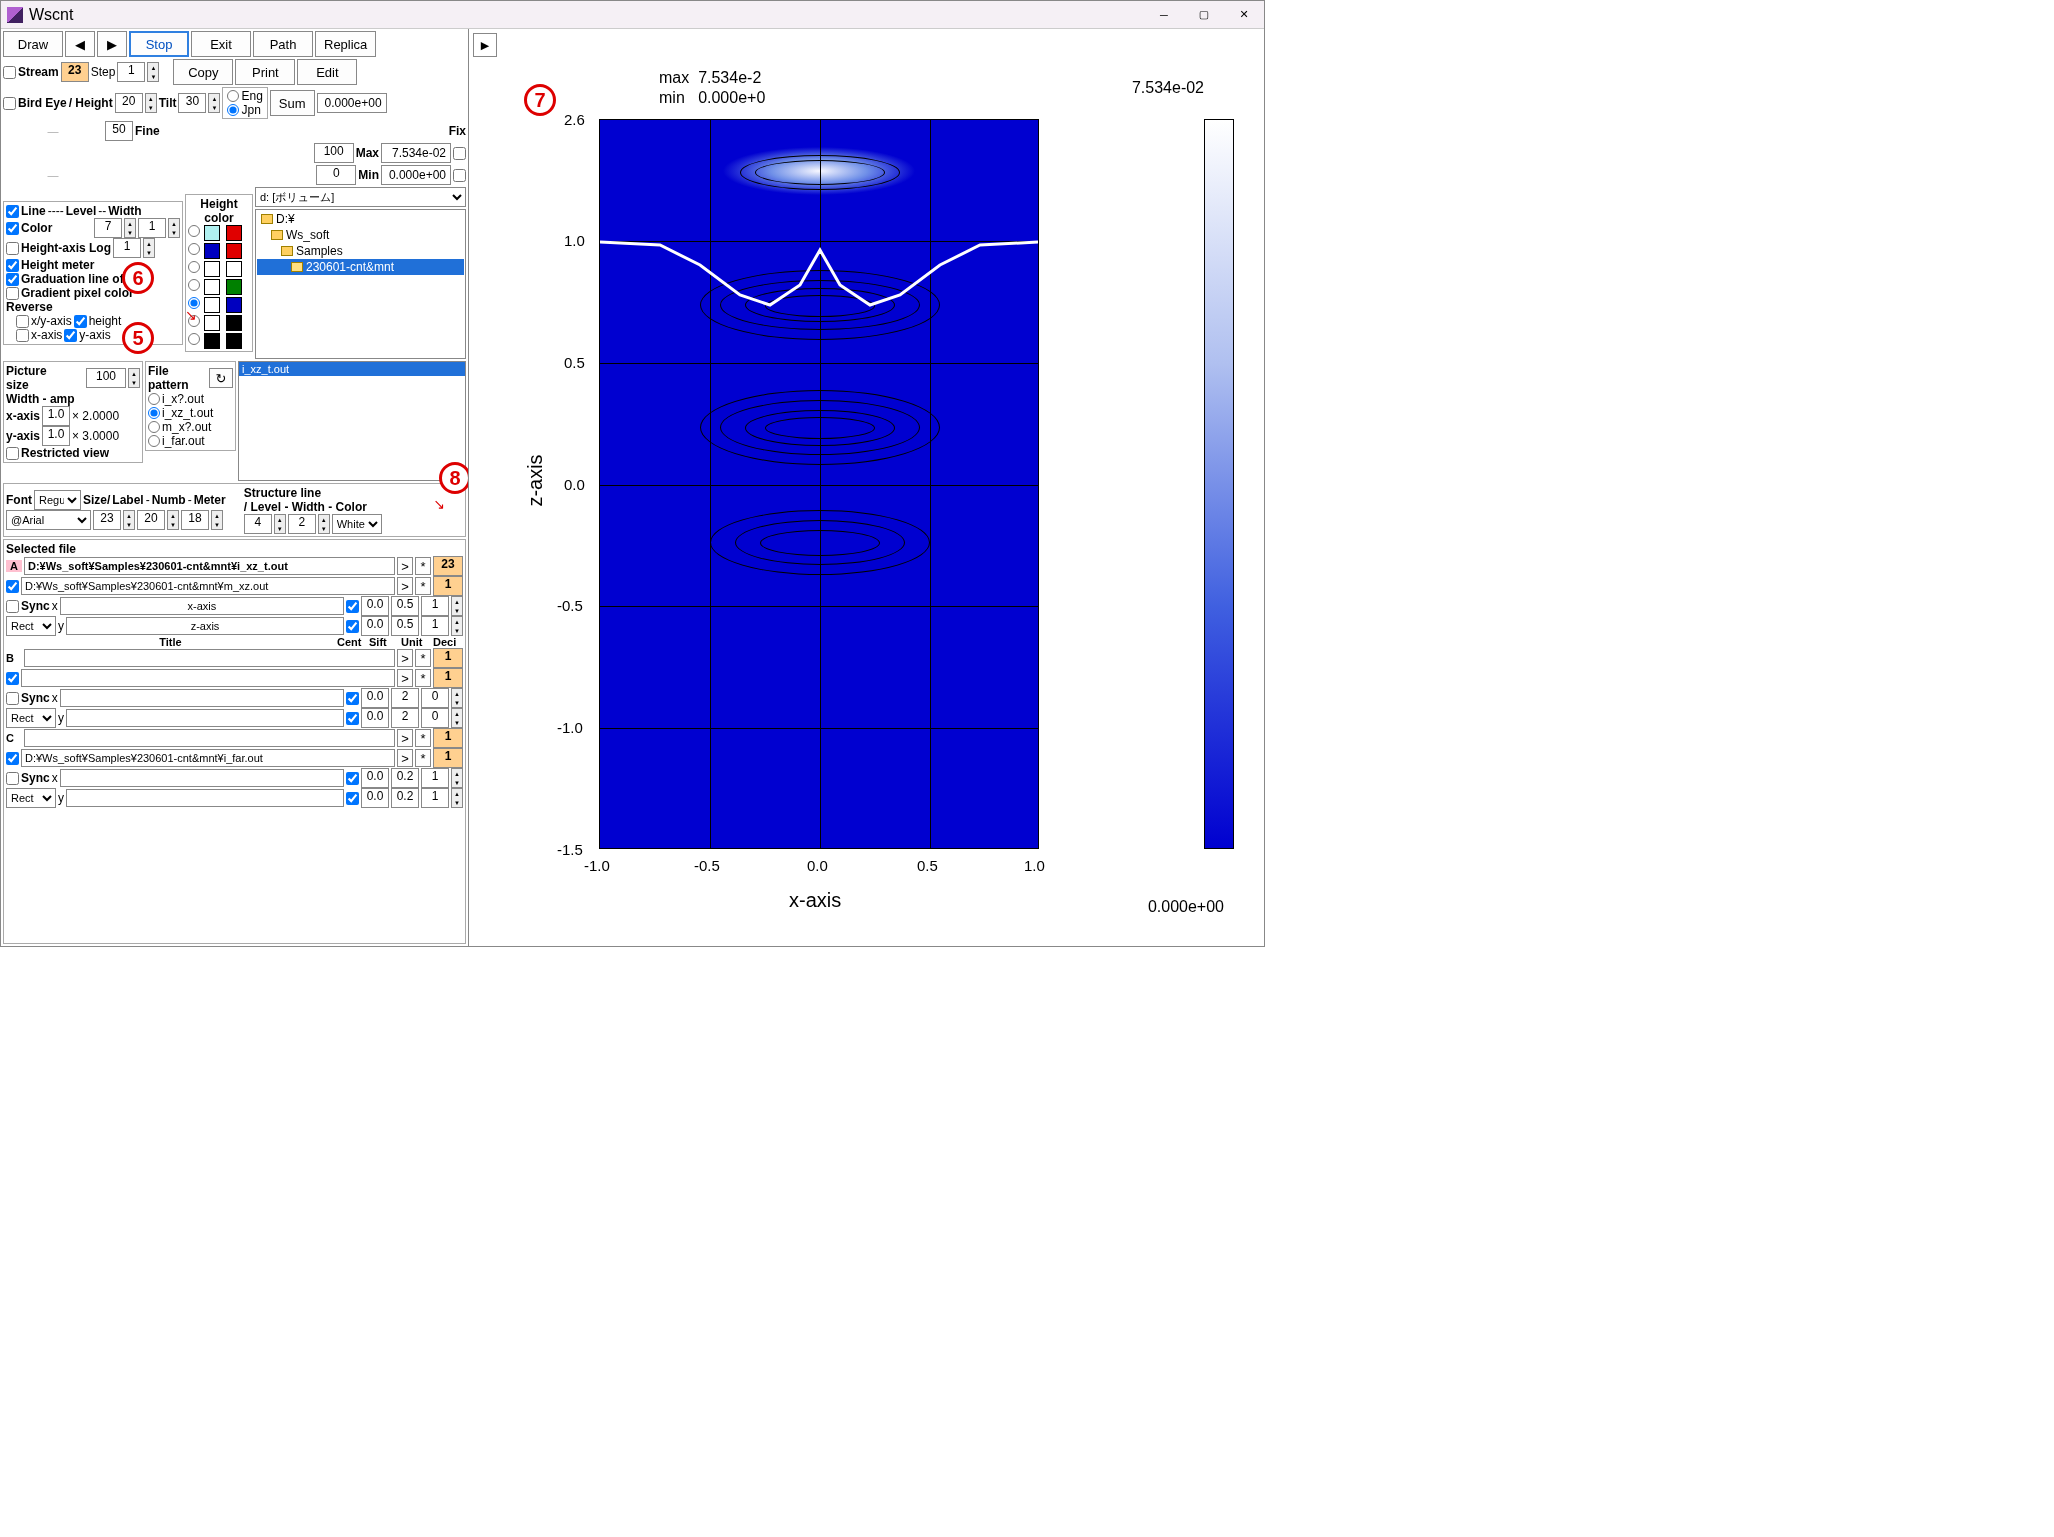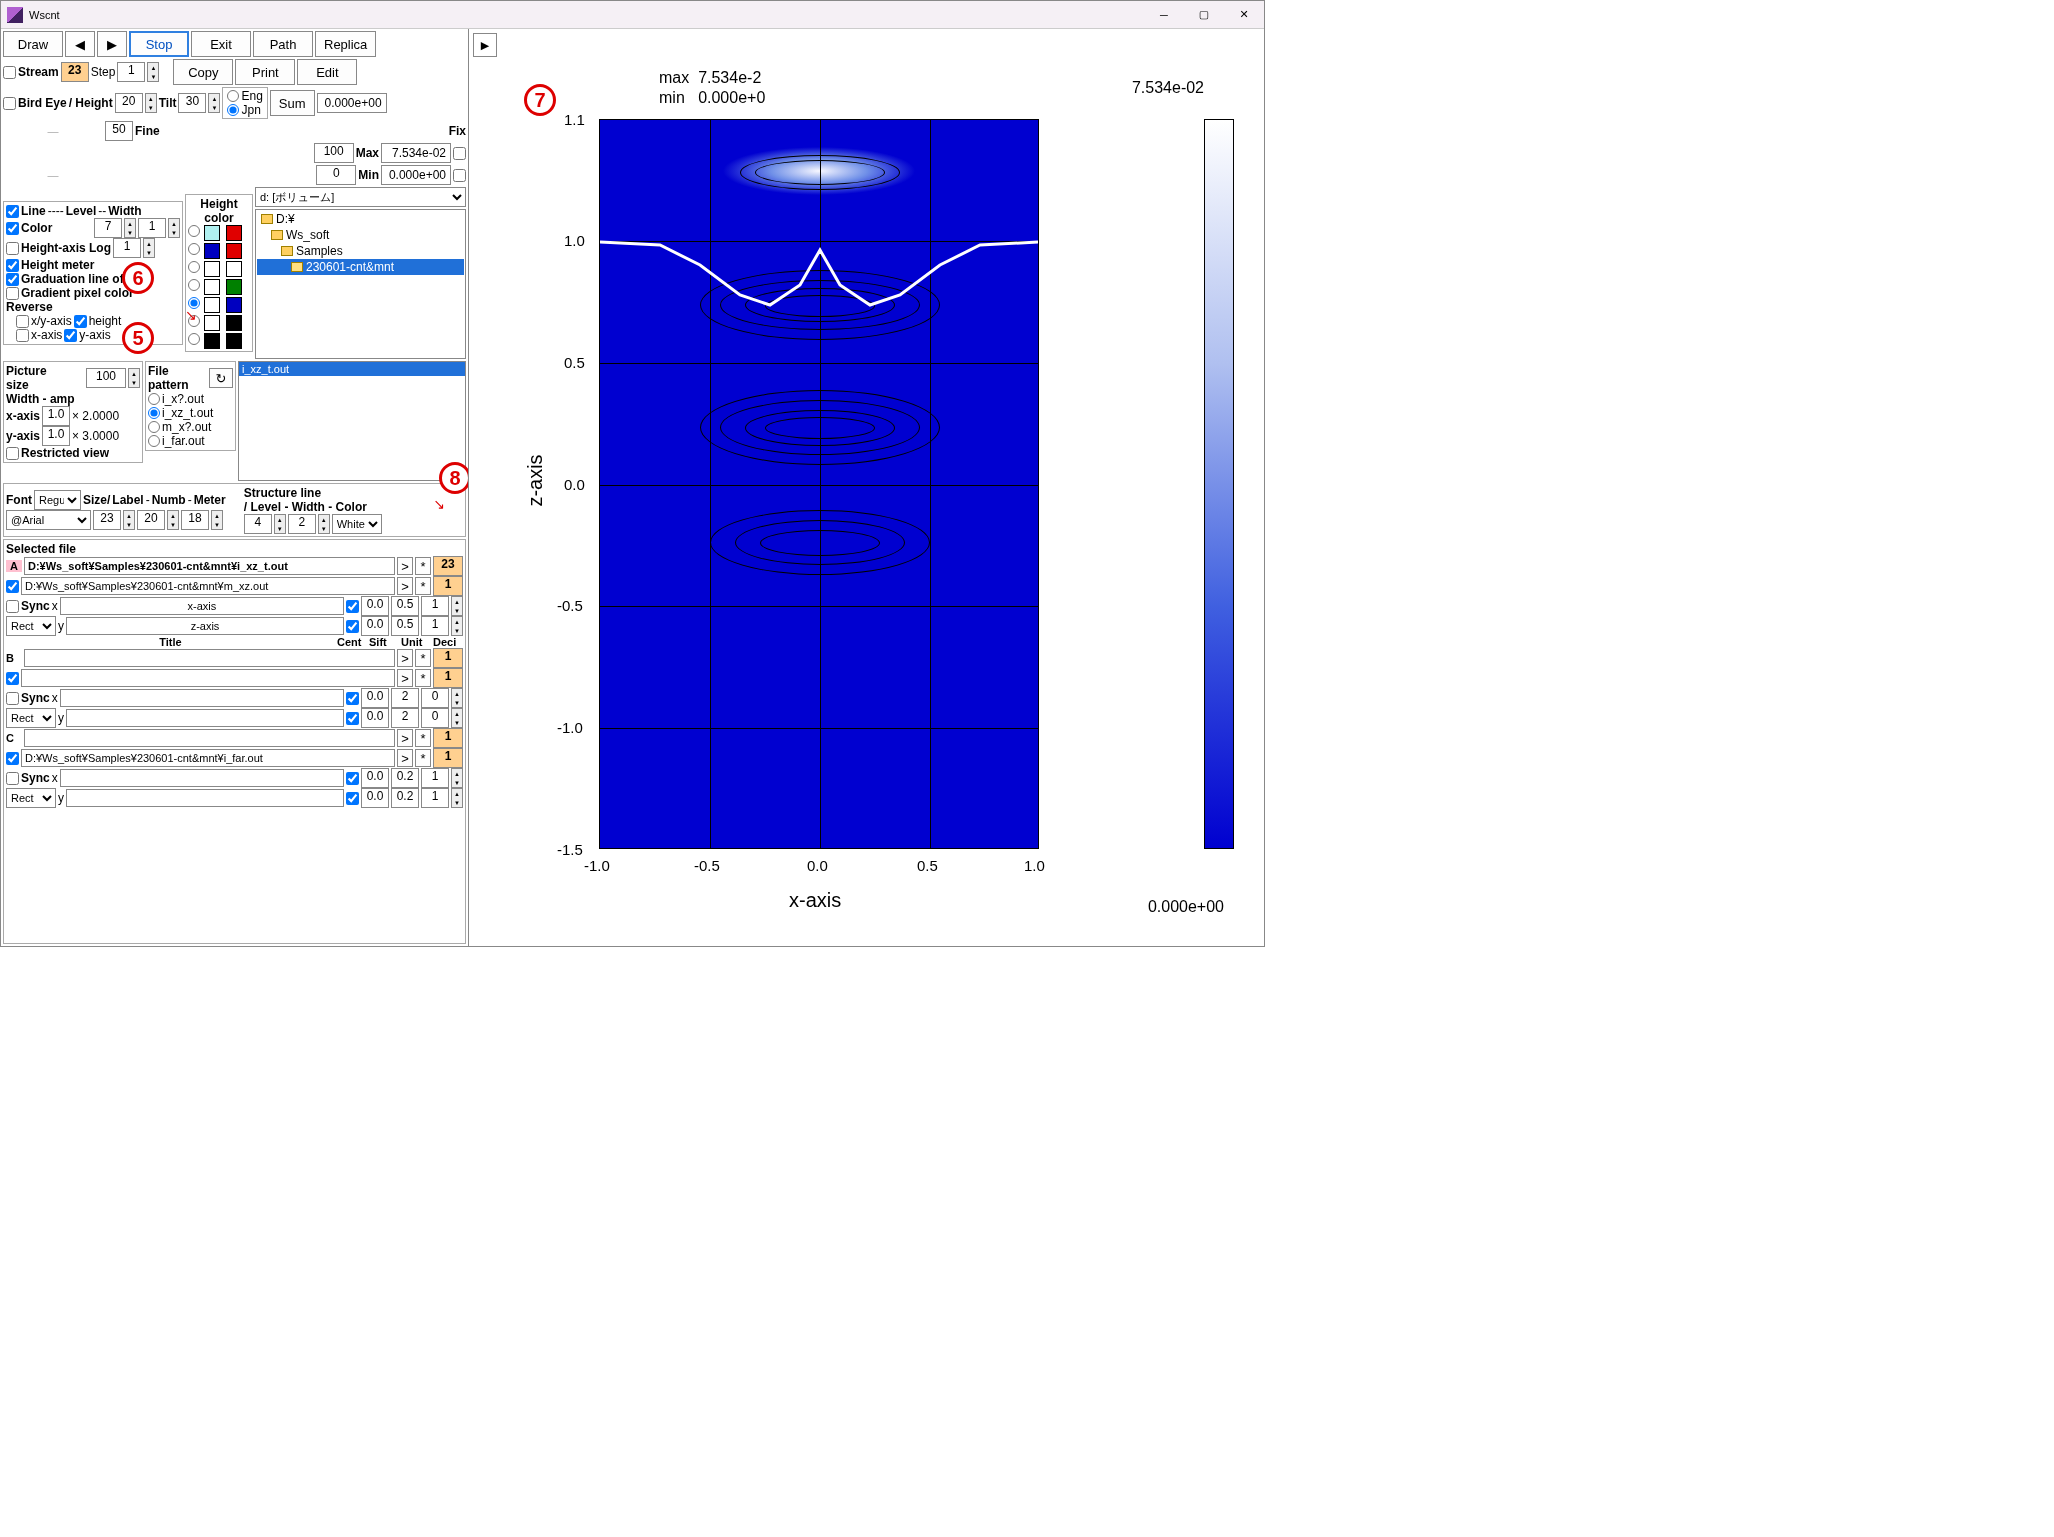--- a/index.html
+++ b/index.html
@@ -1,20 +1,20 @@
 <!DOCTYPE html>
 <html><head>
 <meta charset="utf-8">
 <style>
 * { box-sizing: border-box; margin: 0; padding: 0; font-family: Arial, sans-serif; }
 body { background: #fff; font-size: 11px; color: #000; overflow: hidden; }
 .window { width: 1265px; height: 947px; display: flex; flex-direction: column; border: 1px solid #888; }
 .titlebar { height: 28px; display: flex; align-items: center; background: #f5f0f5; border-bottom: 1px solid #ccc; }
 .app-icon { width: 16px; height: 16px; margin: 0 6px; background: linear-gradient(135deg, #b060d0 50%, #402060 50%); }
-.title { flex: 1; font-size: 11px; }
+.title { flex: 1; font-size: 16px; }
 .winbtn { width: 40px; height: 28px; display: flex; align-items: center; justify-content: center; cursor: pointer; }
 .content { flex: 1; display: flex; }
 .left-panel { width: 468px; display: flex; flex-direction: column; border-right: 1px solid #888; padding: 2px; gap: 2px; overflow: hidden; }
 .right-panel { flex: 1; position: relative; background: #fff; }
 
 .row { display: flex; align-items: center; gap: 2px; }
 .btn { border: 1px solid #888; background: #fdfdfd; padding: 4px 8px; font-size: 13px; cursor: pointer; height: 26px; display: flex; align-items: center; justify-content: center; }
 .btn.wide { min-width: 60px; text-align: right; }
 .btn.blue { border: 2px solid #3080e0; color: #0050c0; }
 .chk { display: flex; align-items: center; gap: 2px; font-size: 12px; }
@@ -572,21 +572,21 @@
 
         <div class="contour-ellipse" style="left:110px;top:390px;width:220px;height:65px"></div>
         <div class="contour-ellipse" style="left:135px;top:400px;width:170px;height:45px"></div>
         <div class="contour-ellipse" style="left:160px;top:410px;width:120px;height:26px"></div>
 
         <svg style="position:absolute;inset:0;width:100%;height:100%;pointer-events:none">
           <polyline points="0,122 60,125 100,145 140,175 170,185 200,165 220,130 240,165 270,185 300,175 340,145 380,125 440,122" stroke="#fff" stroke-width="3" fill="none"></polyline>
         </svg>
       </div>
 
-      <div class="tick" style="top:82px;left:95px">1.1</div>
+      <div class="tick" style="top:82px;left:95px">2.6</div>
       <div class="tick" style="top:203px;left:95px">1.0</div>
       <div class="tick" style="top:325px;left:95px">0.5</div>
       <div class="tick" style="top:447px;left:95px">0.0</div>
       <div class="tick" style="top:568px;left:88px">-0.5</div>
       <div class="tick" style="top:690px;left:88px">-1.0</div>
       <div class="tick" style="top:812px;left:88px">-1.5</div>
 
       <div class="tick" style="top:828px;left:115px">-1.0</div>
       <div class="tick" style="top:828px;left:225px">-0.5</div>
       <div class="tick" style="top:828px;left:338px">0.0</div>

